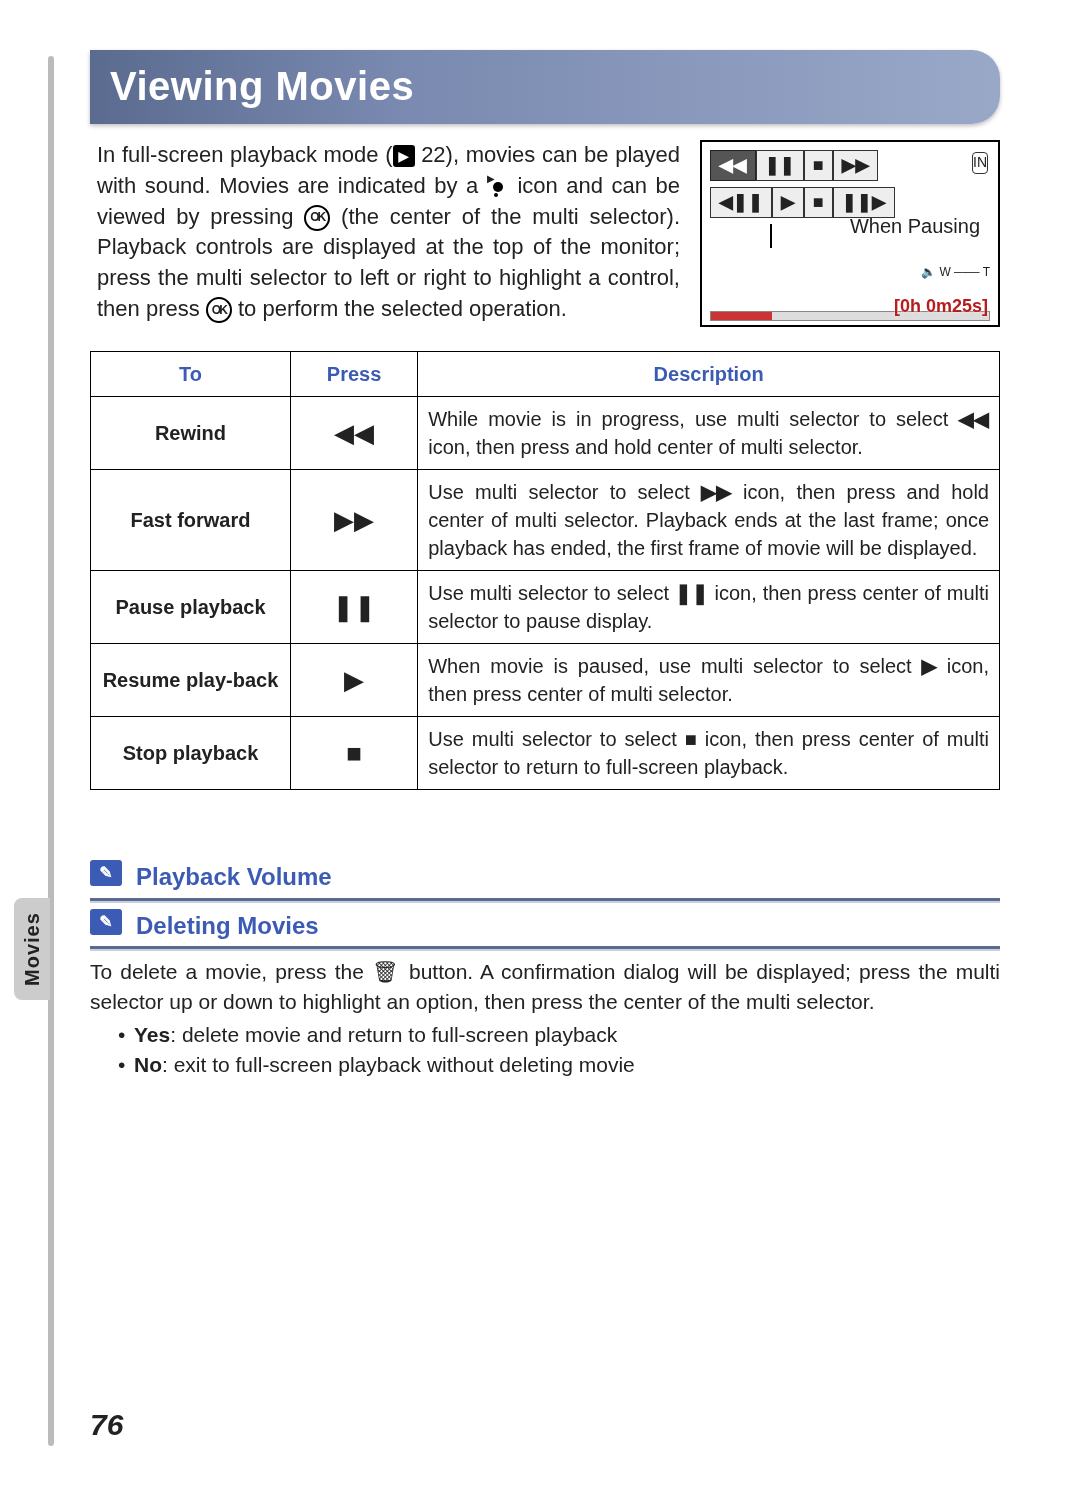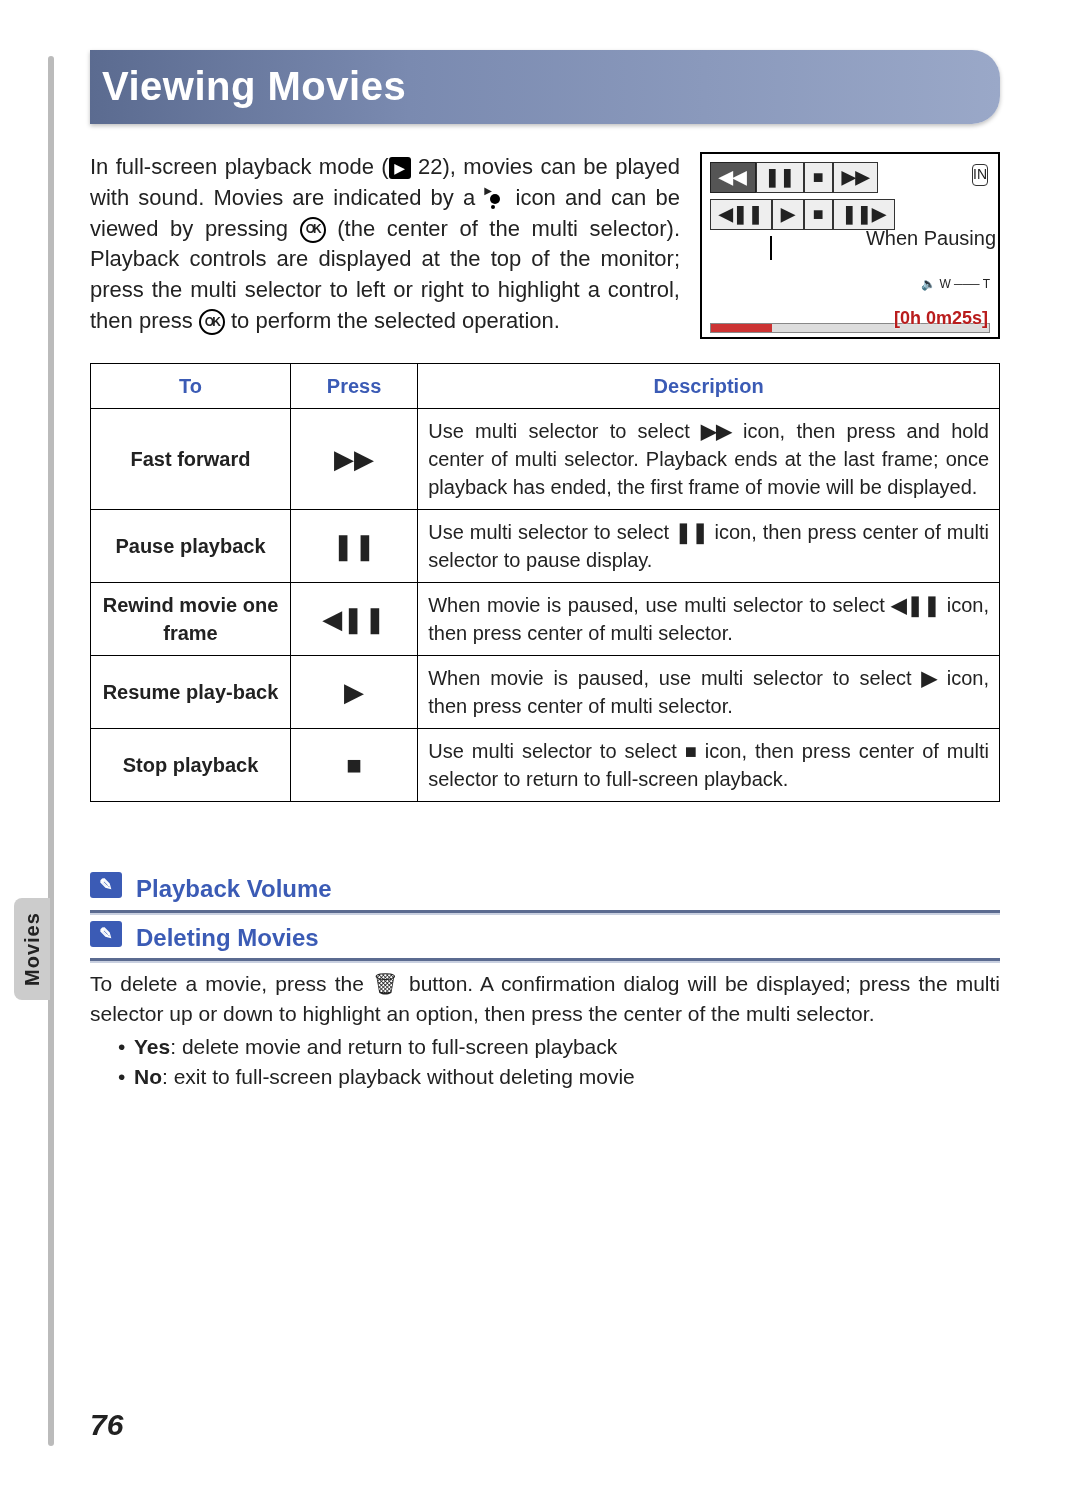--- a/index.html
+++ b/index.html
@@ -17,37 +17,38 @@
     position: absolute;
     left: 90px;
     top: 50px;
     right: 80px;
   }
   .title-bar {
     background: linear-gradient(to right, #5b6b90 0%, #7a8ab0 35%, #9aa8c8 100%);
     color: #fff;
     font-size: 40px;
     font-weight: bold;
-    padding: 8px 12px 10px;
+    padding: 8px 20px 10px;
     border-radius: 0 28px 28px 0;
     box-shadow: 0 2px 4px rgba(0,0,0,.25);
-    margin-bottom: 28px;
+    margin-bottom: 16px;
     position: relative;
     letter-spacing: .5px;
   }
   .intro-wrap {
     display: flex;
     gap: 20px;
     align-items: flex-start;
     margin-bottom: 24px;
   }
   .intro-text {
     flex: 1;
     font-size: 22px;
     text-align: justify;
+    margin-left: 7px;
   }
   .ok-icon {
     display: inline-flex;
     vertical-align: middle;
     width: 26px; height: 26px;
     border: 2px solid #000;
     border-radius: 50%;
     font-size: 12px;
     font-weight: bold;
     align-items: center;
@@ -104,21 +105,21 @@
     position:absolute;top:10px;right:10px;
     border:1px solid #333;border-radius:4px;padding:0 0;font-size:14px;
   }
   .pause-arrow{
     border-left:2px solid #000;
     height:24px;
     margin-left:60px;
     position:relative;
   }
   .pause-lbl{
-    position:absolute;right:2px;top:70px;font-size:20px;
+    position:absolute;right:18px;top:70px;font-size:20px;
   }
   .vol-row{
     text-align:right;font-size:12px;margin-top:10px;
   }
   .prog{
     margin-top:30px;height:10px;background:#ddd;border:1px solid #888;position:relative;
   }
   .prog::before{
     content:"";position:absolute;left:0;top:0;bottom:0;width:22%;background:#c33;
   }
@@ -222,33 +223,33 @@
   <table class="controls">
     <thead>
       <tr>
         <th>To</th>
         <th>Press</th>
         <th>Description</th>
       </tr>
     </thead>
     <tbody id="tbody">
         <tr>
+          <td class="col-to">Rewind</td>
+          <td class="col-press">◀◀</td>
+          <td class="col-desc">While movie is in progress, use multi selector to select <span class="desc-icon">◀◀</span> icon, then press and hold center of multi selector.</td>
+        </tr>
+        <tr>
           <td class="col-to">Fast forward</td>
           <td class="col-press">▶▶</td>
           <td class="col-desc">Use multi selector to select <span class="desc-icon">▶▶</span> icon, then press and hold center of multi selector. Playback ends at the last frame; once playback has ended, the first frame of movie will be displayed.</td>
         </tr>
         <tr>
           <td class="col-to">Pause playback</td>
           <td class="col-press">❚❚</td>
           <td class="col-desc">Use multi selector to select <span class="desc-icon">❚❚</span> icon, then press center of multi selector to pause display.</td>
-        </tr>
-        <tr>
-          <td class="col-to">Rewind movie one frame</td>
-          <td class="col-press">◀❚❚</td>
-          <td class="col-desc">When movie is paused, use multi selector to select <span class="desc-icon">◀❚❚</span> icon, then press center of multi selector.</td>
         </tr>
         <tr>
           <td class="col-to">Resume play-back</td>
           <td class="col-press">▶</td>
           <td class="col-desc">When movie is paused, use multi selector to select <span class="desc-icon">▶</span> icon, then press center of multi selector.</td>
         </tr>
         <tr>
           <td class="col-to">Stop playback</td>
           <td class="col-press">■</td>
           <td class="col-desc">Use multi selector to select <span class="desc-icon">■</span> icon, then press center of multi selector to return to full-screen playback.</td>

